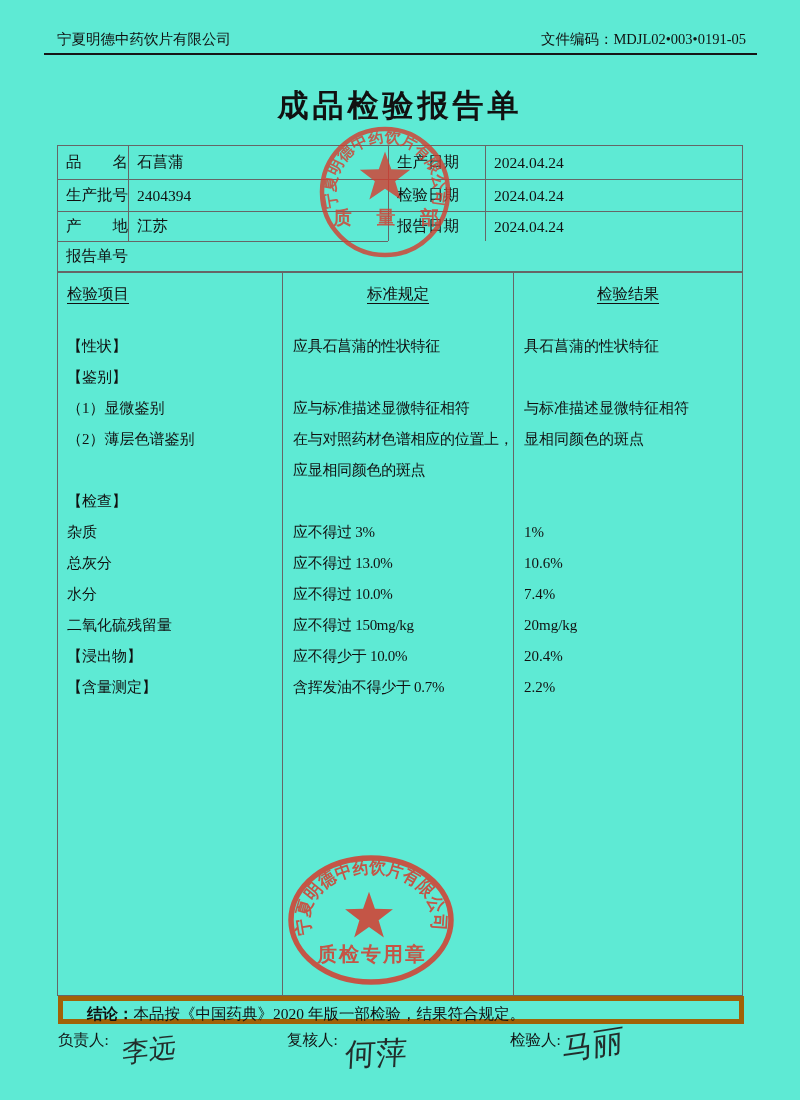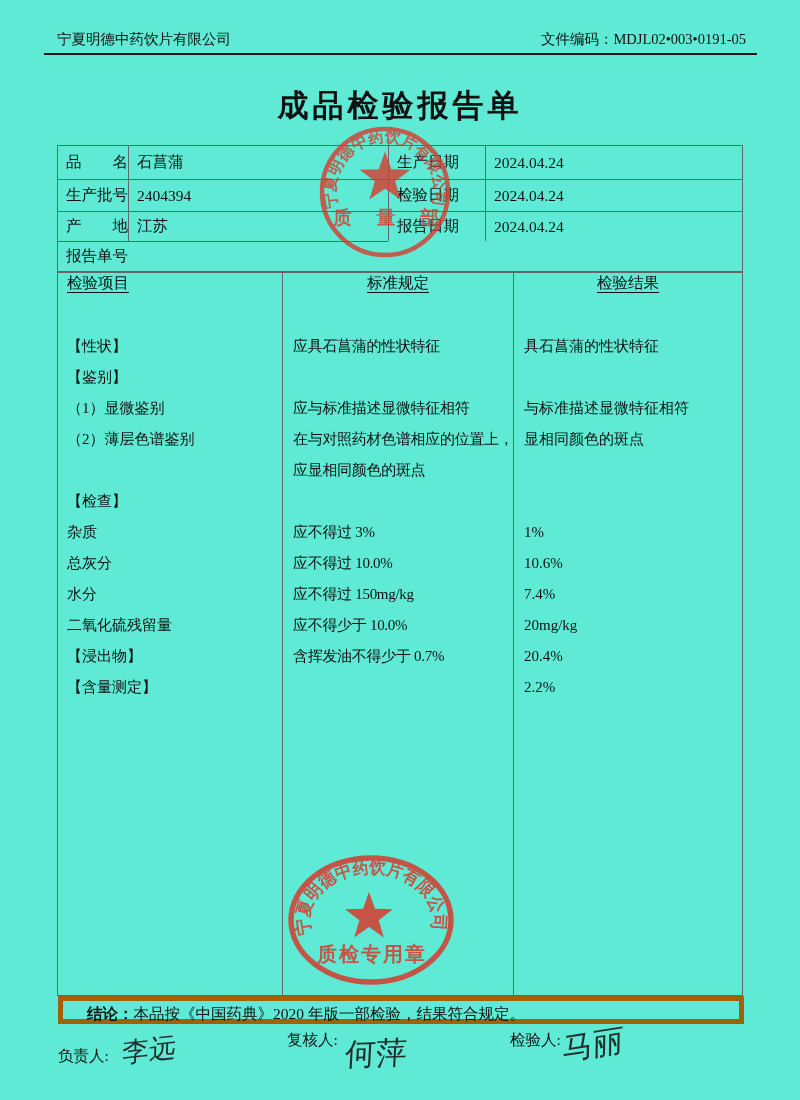--- a/index.html
+++ b/index.html
@@ -24,35 +24,35 @@
   .ic.nl{border-left:none;}
   .ic.nt{border-top:none;}
   .ic.sp2a{grid-column:1/3;}
   .ic.sp2b{grid-column:3/5;}
 
   
   .main-table{position:absolute;left:57px;top:272px;width:686px;height:724px;box-sizing:border-box;
               border:1px solid #666;display:grid;grid-template-columns:224px 231px 229px;}
   .mcol{box-sizing:border-box;overflow:hidden;}
   .mcol + .mcol{border-left:1px solid #666;}
-  .mhead{height:58px;font-size:15.5px;text-align:center;box-sizing:border-box;}
+  .mhead{height:58px;padding-top:11px;font-size:15.5px;text-align:center;box-sizing:border-box;}
   .mcol-item .mhead{text-align:left;padding-left:9px;}
   .uline{text-decoration:underline;text-underline-offset:4px;}
   .mcell{height:31px;line-height:31px;font-size:15px;white-space:nowrap;padding-left:9px;}
   .mcol-std .mcell{padding-left:10px;letter-spacing:-0.3px;}
   .mcol-res .mcell{padding-left:10px;}
 
   
   .conclusion{position:absolute;left:58px;top:996px;width:686px;height:28px;box-sizing:border-box;
               border:5px solid #a16207;line-height:26px;padding-left:24px;font-size:15.5px;white-space:nowrap;}
   .conclusion .clabel{font-weight:bold;}
 
   
   .signer-label{position:absolute;top:1030px;font-size:15.5px;white-space:nowrap;}
-  .sl-1{left:58px;margin-top:16px;} .sl-2{left:287px;} .sl-3{left:510px;}
+  .sl-1{left:58px;} .sl-2{left:287px;} .sl-3{left:510px;}
   .sig{position:absolute;color:#1d1d1d;white-space:nowrap;
        font-family:"DejaVu Sans","Liberation Sans",cursive,sans-serif;opacity:.92;}
   .sig-1{left:122px;top:1032px;font-size:27px;transform:rotate(-6deg) skewX(-8deg);}
   .sig-2{left:345px;top:1033px;font-size:31px;transform:rotate(-2deg) skewX(-5deg);}
   .sig-3{left:562px;top:1024px;font-size:31px;transform:rotate(-9deg) skewX(-10deg);}
 
   .stamps{position:absolute;left:0;top:0;pointer-events:none;}
 </style>
 </head>
 <body>
@@ -104,20 +104,21 @@
     </div>
     <div class="mcol mcol-std">
       <div class="mhead"><span class="uline">标准规定</span></div>
       <div class="mcell">应具石菖蒲的性状特征</div>
       <div class="mcell"></div>
       <div class="mcell">应与标准描述显微特征相符</div>
       <div class="mcell">在与对照药材色谱相应的位置上，</div>
       <div class="mcell">应显相同颜色的斑点</div>
       <div class="mcell"></div>
       <div class="mcell">应不得过 3%</div>
+      <div class="mcell">应不得过 13.0%</div>
       <div class="mcell">应不得过 10.0%</div>
       <div class="mcell">应不得过 150mg/kg</div>
       <div class="mcell">应不得少于 10.0%</div>
       <div class="mcell">含挥发油不得少于 0.7%</div>
     </div>
     <div class="mcol mcol-res">
       <div class="mhead"><span class="uline">检验结果</span></div>
       <div class="mcell">具石菖蒲的性状特征</div>
       <div class="mcell"></div>
       <div class="mcell">与标准描述显微特征相符</div>

